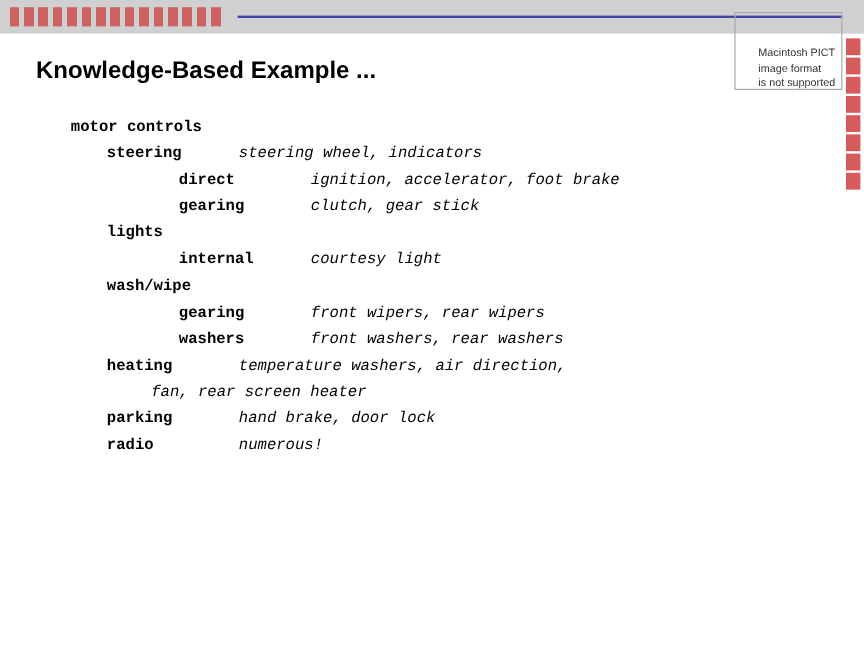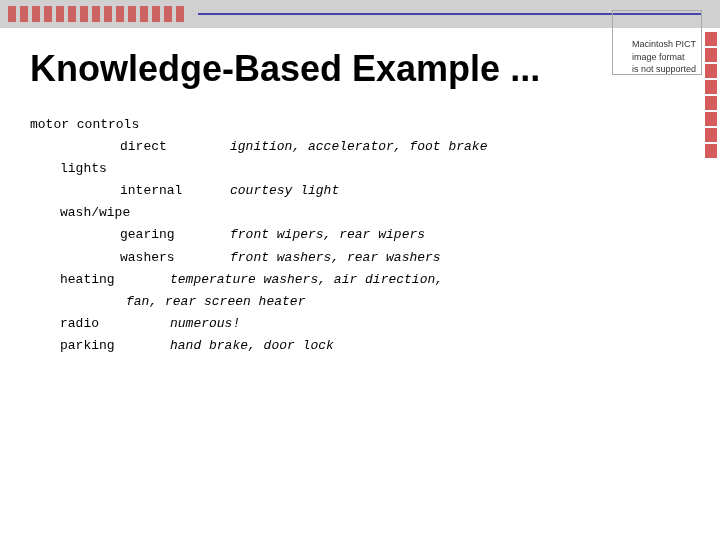--- a/index.html
+++ b/index.html
@@ -92,21 +92,21 @@
     .main-content {
       position: absolute;
       top: 28px;
       left: 0;
       right: 18px;
       bottom: 0;
       padding: 20px 30px;
     }
 
     .page-title {
-      font-size: 36px;
+      font-size: 20px;
       font-weight: bold;
       font-family: Arial, Helvetica, sans-serif;
       color: #000;
       margin-bottom: 24px;
     }
 
     .knowledge-tree {
       font-size: 13px;
       line-height: 1.7;
       color: #000;
@@ -118,22 +118,23 @@
 
     .level-1 {
       margin-left: 30px;
     }
 
     .level-2 {
       margin-left: 90px;
     }
 
     .key-word {
-      font-weight: normal;
+      font-weight: bold;
       font-family: 'Courier New', Courier, monospace;
+      margin-left: 29px;
     }
 
     .italic-val {
       font-style: italic;
       font-family: 'Courier New', Courier, monospace;
     }
 
     .key-col-wide {
       display: inline-block;
       min-width: 110px;
@@ -168,23 +169,29 @@
 <div class="main-content">
 
   <div class="page-title">Knowledge-Based Example ...</div>
 
   <div class="knowledge-tree">
 
     <div class="level-0">
       <span class="key-word">motor controls</span>
     </div>
 
+    <div class="level-1">
+      <span class="key-word key-col-wide">steering</span><span class="italic-val">steering wheel, indicators</span>
+    </div>
 
     <div class="level-2">
       <span class="key-word key-col-wide">direct</span><span class="italic-val">ignition, accelerator, foot brake</span>
+    </div>
+    <div class="level-2">
+      <span class="key-word key-col-wide">gearing</span><span class="italic-val">clutch, gear stick</span>
     </div>
 
     <div class="level-1">
       <span class="key-word">lights</span>
     </div>
     <div class="level-2">
       <span class="key-word key-col-wide">internal</span><span class="italic-val">courtesy light</span>
     </div>
 
     <div class="level-1">
@@ -198,21 +205,21 @@
     </div>
 
     <div class="level-1">
       <span class="key-word key-col-wide">heating</span><span class="italic-val">temperature washers, air direction,</span>
     </div>
     <div style="margin-left: 96px;">
       <span class="italic-val">fan, rear screen heater</span>
     </div>
 
     <div class="level-1">
+      <span class="key-word key-col-wide">parking</span><span class="italic-val">hand brake, door lock</span>
+    </div>
+
+    <div class="level-1">
       <span class="key-word key-col-wide">radio</span><span class="italic-val">numerous!</span>
     </div>
 
-    <div class="level-1">
-      <span class="key-word key-col-wide">parking</span><span class="italic-val">hand brake, door lock</span>
-    </div>
-
   </div>
 </div>
 
 </body></html>

